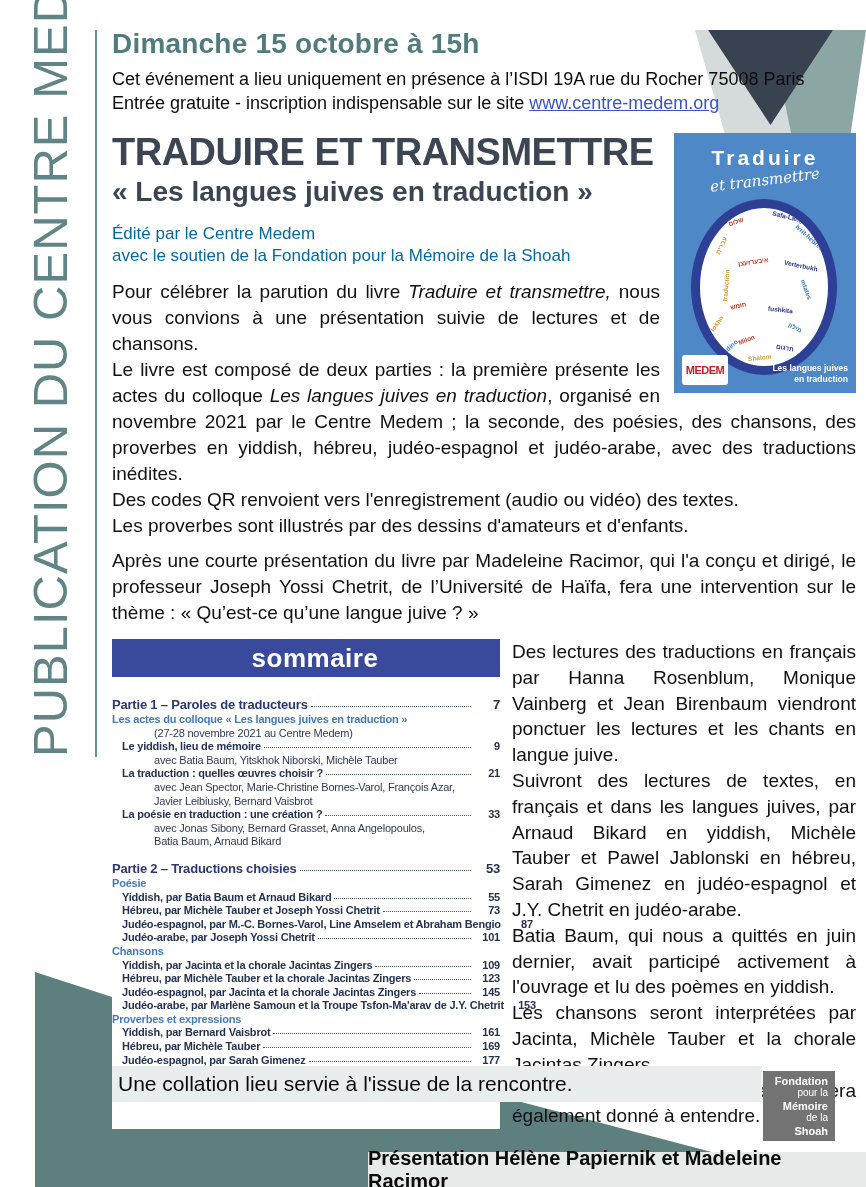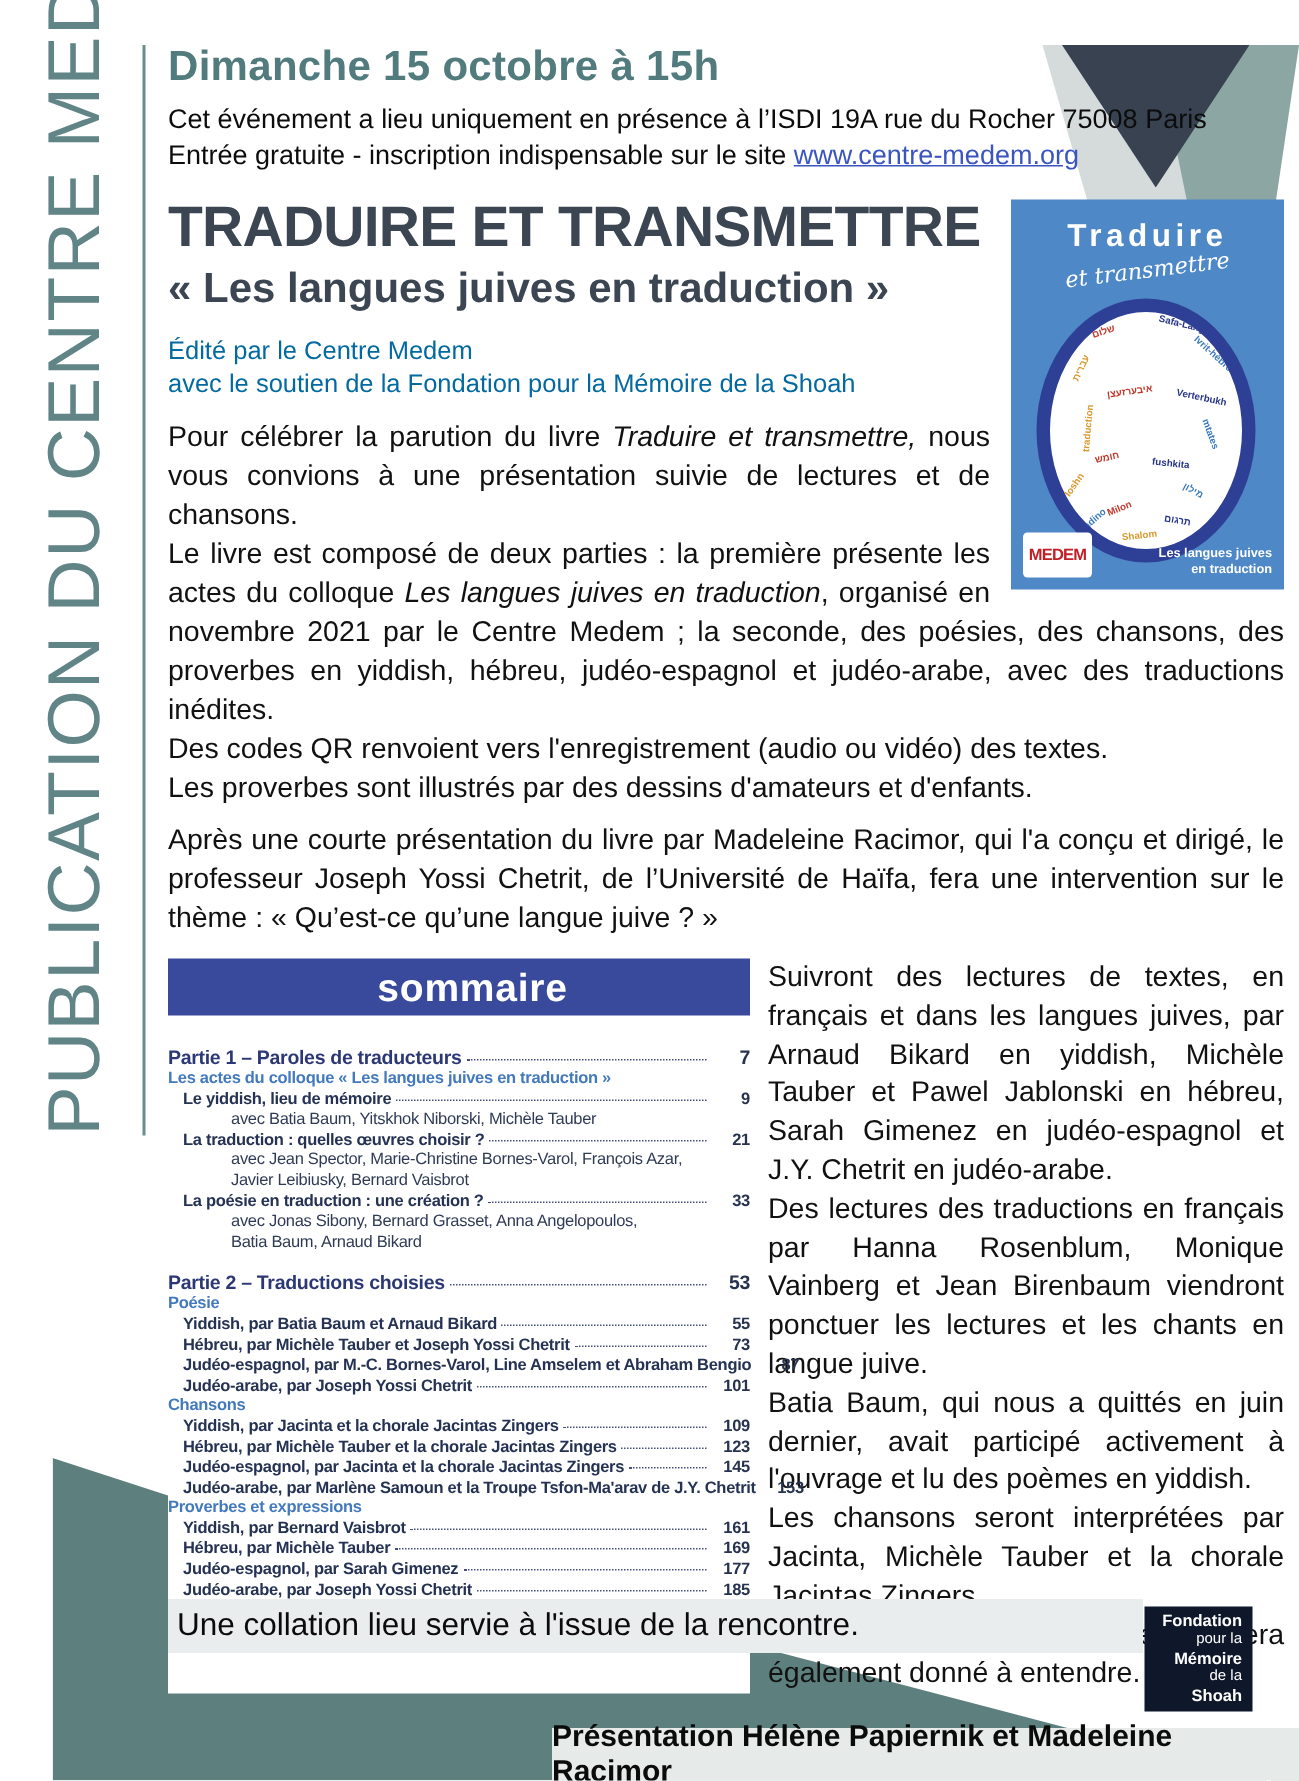--- a/index.html
+++ b/index.html
@@ -68,21 +68,21 @@
   .toc-row.t-item{font-weight:bold;padding-left:10px;}
   .toc-row.t-item2{font-weight:bold;padding-left:10px;}
   .toc-row.t-sub{padding-left:42px;color:#2f3a55;}
   .right-col{flex:1;}
   .right-col p{margin:0;font-size:19px;line-height:25.8px;text-align:justify;}
   
   .collation-strip{position:absolute;left:112px;top:1066px;width:650px;height:36px;
     background:#e9eded;z-index:2;display:flex;align-items:center;}
   .collation-strip span{font-size:21px;padding-left:6px;color:#0b0b0b;}
   .fondation-logo{position:absolute;left:763px;top:1071px;width:72px;height:70px;
-    background:#0f172a;z-index:2;box-sizing:border-box;padding:5px 7px;
+    background:#737373;z-index:2;box-sizing:border-box;padding:5px 7px;
     display:flex;flex-direction:column;justify-content:center;}
   .fondation-logo div{color:#fff;text-align:right;line-height:12.5px;}
   .f-b{font-size:11px;font-weight:bold;}
   .f-l{font-size:10px;}
   .presentation-strip{position:absolute;left:368px;top:1152px;width:498px;height:35px;
     background:#e6ebea;z-index:2;display:flex;align-items:center;justify-content:flex-end;}
   .presentation-strip span{font-weight:bold;font-size:20px;padding-right:10px;color:#0b0b0b;}
 </style>
 </head>
 <body>
@@ -153,20 +153,23 @@
       </div>
       <div class="toc-list" id="toc-list">
           <div class="toc-row t-part">
             <span class="lbl">Partie 1 – Paroles de traducteurs</span>
             <span class="dots"></span>
             <span class="pg">7</span>
           </div>
           <div class="toc-row t-blue">
             <span class="lbl">Les actes du colloque « Les langues juives en traduction »</span>
           </div>
+          <div class="toc-row t-sub">
+            <span class="lbl">(27-28 novembre 2021 au Centre Medem)</span>
+          </div>
           <div class="toc-row t-item">
             <span class="lbl">Le yiddish, lieu de mémoire</span>
             <span class="dots"></span>
             <span class="pg">9</span>
           </div>
           <div class="toc-row t-sub">
             <span class="lbl">avec Batia Baum, Yitskhok Niborski, Michèle Tauber</span>
           </div>
           <div class="toc-row t-item">
             <span class="lbl">La traduction : quelles œuvres choisir ?</span>
@@ -260,22 +263,22 @@
             <span class="pg">177</span>
           </div>
           <div class="toc-row t-item2">
             <span class="lbl">Judéo-arabe, par Joseph Yossi Chetrit</span>
             <span class="dots"></span>
             <span class="pg">185</span>
           </div>
         </div>
     </div>
     <div class="right-col" id="right-col">
+        <p>Des lectures des traductions en français par Hanna Rosenblum, Monique Vainberg et Jean Birenbaum viendront ponctuer les lectures et les chants en langue juive.</p>
         <p>Suivront des lectures de textes, en français et dans les langues juives, par Arnaud Bikard en yiddish, Michèle Tauber et Pawel Jablonski en hébreu, Sarah Gimenez en judéo-espagnol et J.Y. Chetrit en judéo-arabe.</p>
-        <p>Des lectures des traductions en français par Hanna Rosenblum, Monique Vainberg et Jean Birenbaum viendront ponctuer les lectures et les chants en langue juive.</p>
         <p>Batia Baum, qui nous a quittés en juin dernier, avait participé activement à l'ouvrage et lu des poèmes en yiddish.</p>
         <p>Les chansons seront interprétées par Jacinta, Michèle Tauber et la chorale Jacintas Zingers.</p>
         <p>Un de ses enregistrements sera également donné à entendre.</p>
       </div>
   </div>
 
 </div>
 
 <div class="collation-strip">
   <span>Une collation lieu servie à l'issue de la rencontre.</span>

